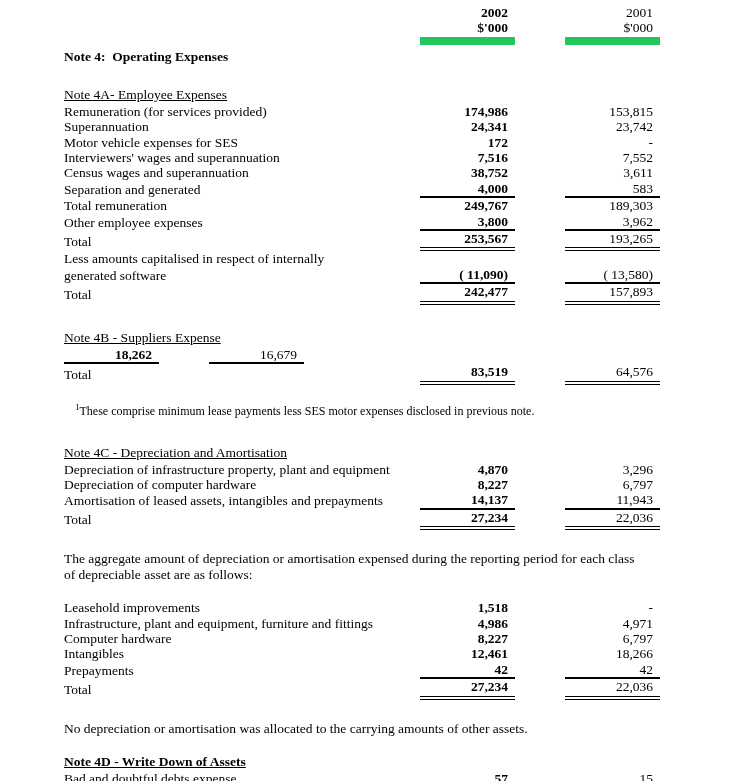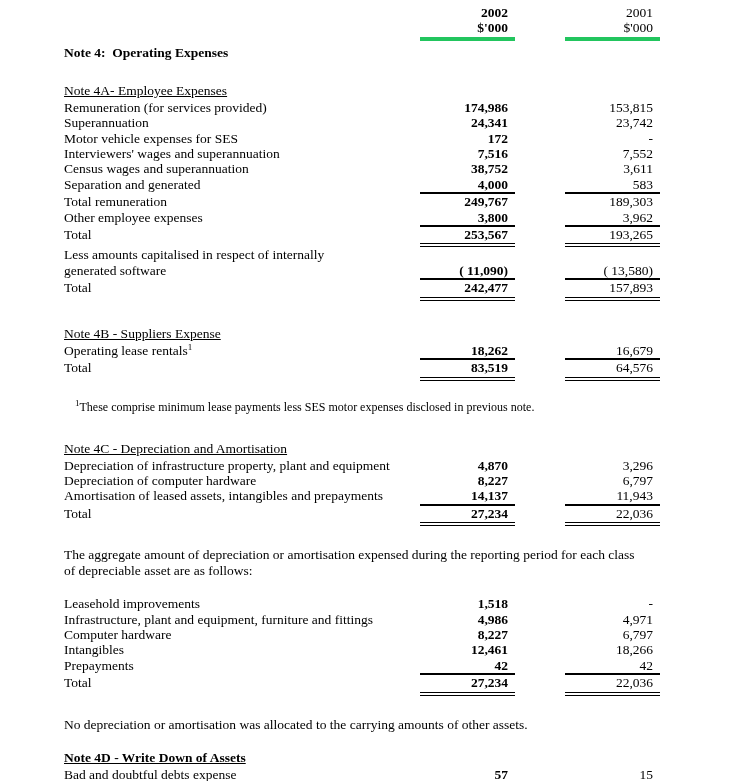--- a/index.html
+++ b/index.html
@@ -15,21 +15,21 @@
     font-size: 13.5px;
     color: #000000;
     -webkit-font-smoothing: antialiased;
   }
   .page {
     padding: 5px 80px 0 64px;
   }
   
   .trow {
     display: flex;
-    align-items: flex-start;
+    align-items: center;
     line-height: 15.4px;
     gap: 14px;
   }
   .tlabel {
     flex: 1;
     min-width: 0;
   }
   .tval {
     width: 95px;
     box-sizing: border-box;
@@ -43,21 +43,21 @@
     font-weight: bold;
   }
   .tval.rule {
     border-bottom: 2px solid #000;
   }
   .tval.dbl {
     border-bottom: 4px double #000;
     padding-bottom: 1px;
   }
   .hrule {
-    border-bottom: 4px solid #22c55e;
+    border-bottom: 8px solid #22c55e;
     padding-bottom: 1px;
   }
   .title {
     font-weight: bold;
     white-space: pre;
     margin-top: 4px;
     line-height: 16px;
   }
   .heading {
     text-decoration: underline;
@@ -177,21 +177,20 @@
         <div class="trow">
           <div class="tlabel">Total</div>
           <div class="tval v2002 dbl">242,477</div>
           <div class="tgap"></div>
           <div class="tval dbl">157,893</div>
         </div>
       </div>
       <div class="heading">Note 4B - Suppliers Expense</div>
       <div class="rows">
         <div class="trow">
-          <div class="tlabel">Operating lease rentals<sup>1</sup></div>
           <div class="tval v2002 rule">18,262</div>
           <div class="tgap"></div>
           <div class="tval rule">16,679</div>
         </div>
         <div class="trow">
           <div class="tlabel">Total</div>
           <div class="tval v2002 dbl">83,519</div>
           <div class="tgap"></div>
           <div class="tval dbl">64,576</div>
         </div>

